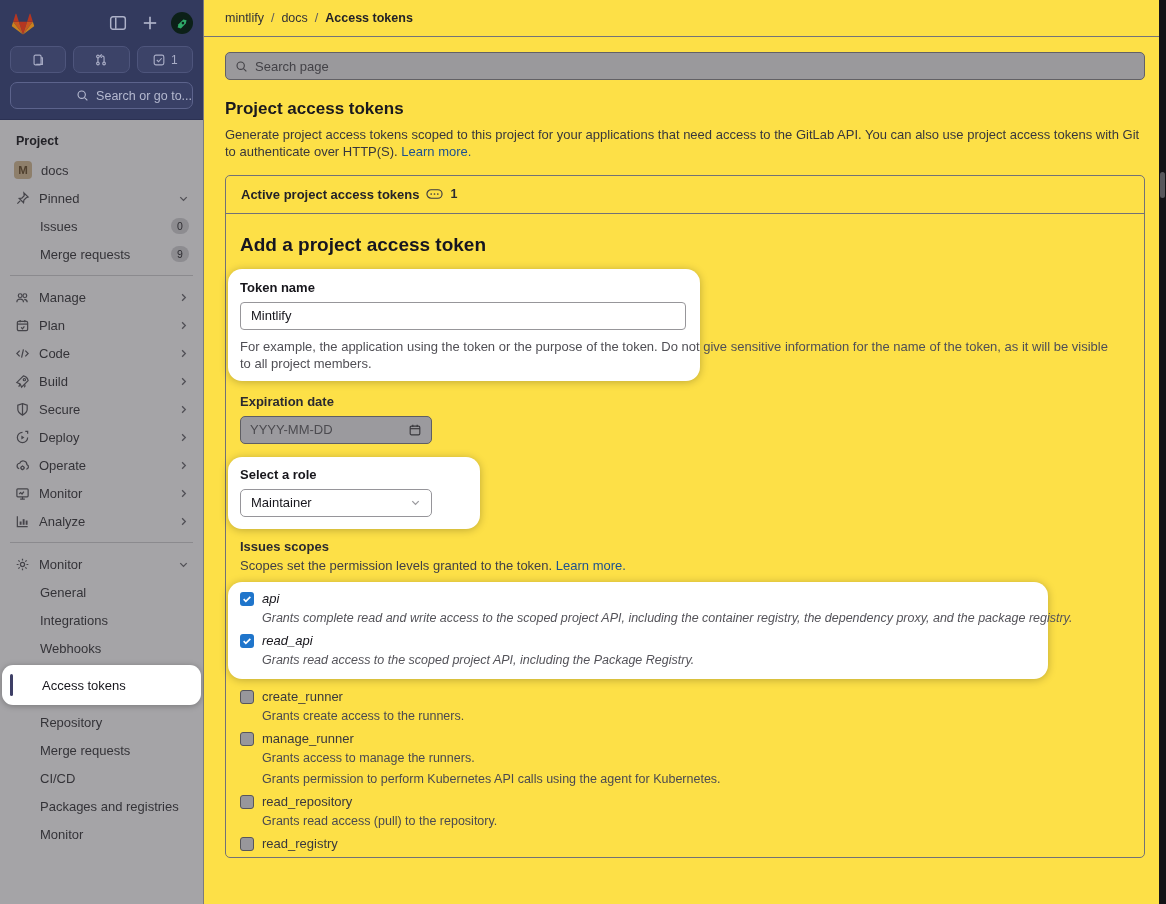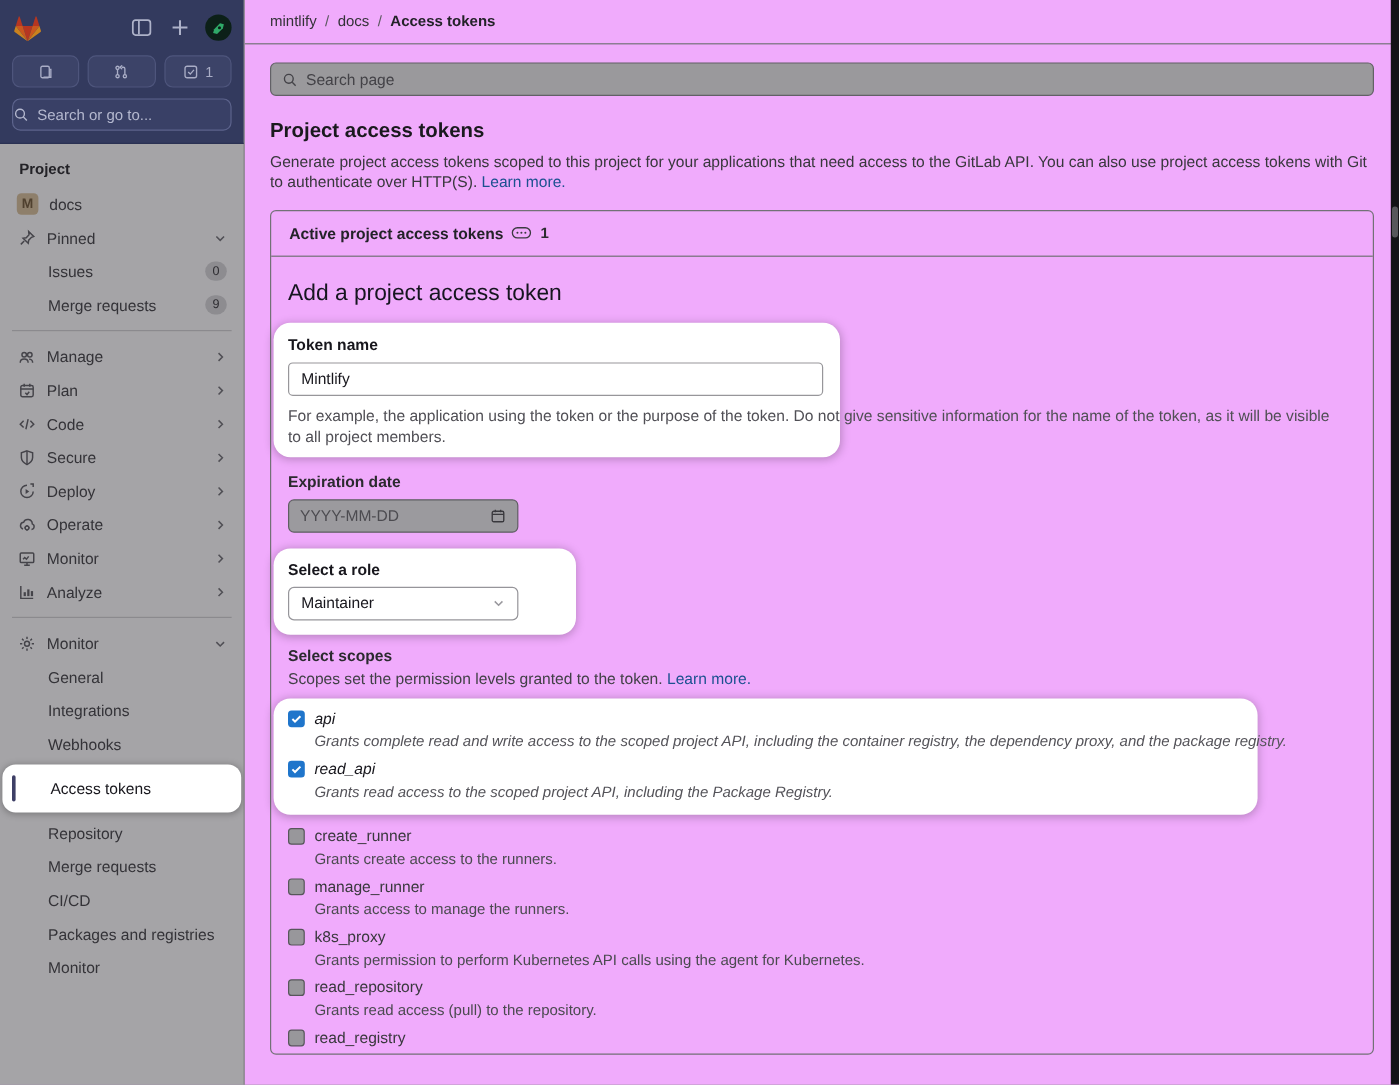--- a/index.html
+++ b/index.html
@@ -12,59 +12,59 @@
   .sb-header { background:#333a5e; padding:8px 10px 10px; border-bottom:1px solid #2b3153; }
   .sb-toprow { display:flex; align-items:center; height:30px; }
   .sb-toprow .grow { flex:1; }
   .tanuki { width:26px; height:25px; filter:brightness(.8); }
   .hdr-ic { width:18px; height:18px; color:#aeb2c9; margin-left:14px; }
   .avatar { width:22px; height:22px; border-radius:50%; background:#0c2018; margin-left:12px; display:flex; align-items:center; justify-content:center; }
   .avatar svg { width:13px; height:13px; }
   .sb-btnrow { display:flex; gap:7px; margin-top:8px; }
   .sb-btn { flex:1; height:27px; background:#3c4368; border:1px solid #4e557c; border-radius:7px; display:flex; align-items:center; justify-content:center; gap:5px; color:#a9adc6; font-size:12px; }
   .sb-btn svg { width:14px; height:14px; }
-  .sb-search { margin-top:9px; height:27px; background:#394066; border:1px solid #5c638c; border-radius:7px; display:flex; align-items:center; justify-content:flex-start; gap:7px; color:#b4b8cf; font-size:12.5px; }
+  .sb-search { margin-top:9px; height:27px; background:#394066; border:1px solid #5c638c; border-radius:7px; display:flex; align-items:center; justify-content:flex-end; gap:7px; color:#b4b8cf; font-size:12.5px; }
   .sb-search svg { width:13px; height:13px; }
 
   .sb-body { flex:1; overflow:hidden; padding-top:4px; }
   .sb-section { font-size:12.5px; font-weight:bold; color:#232227; padding:10px 16px 8px; }
   .sb-item { display:flex; align-items:center; height:28px; padding:0 14px; gap:9px; font-size:13px; color:#343338; }
   .sb-item .nav-ic { width:16px; height:16px; color:#45444a; flex:none; display:flex; align-items:center; justify-content:center; }
   .sb-item .nav-ic svg { width:15px; height:15px; }
   .proj-avatar { width:18px; height:18px; border-radius:4px; background:#8e7f6b; color:#50412f; font-size:11.5px; font-weight:bold; display:flex; align-items:center; justify-content:center; flex:none; }
   .sb-badge { margin-left:auto; background:#8d8c90; border-radius:9px; min-width:18px; height:16px; font-size:10.5px; color:#2e2d32; display:flex; align-items:center; justify-content:center; padding:0 5px; }
   .sb-chev { margin-left:auto; color:#504f55; display:flex; }
   .sb-chev svg { width:11px; height:11px; }
   .sb-sub { padding-left:40px; }
   .sb-div { border-top:1px solid #8b8a8e; margin:7px 10px; }
 
   .sb-spot { background:#fff; border-radius:11px; margin:3px 2px; padding:6px 0; box-shadow:0 1px 6px rgba(0,0,0,.28); position:relative; }
   .sb-spot .sb-item { color:#17161c; position:relative; }
   .sb-spot .sb-item::before { content:""; position:absolute; left:8px; top:3px; bottom:3px; width:3px; border-radius:2px; background:#3e3f66; }
 
   
-  .main { flex:1; display:flex; flex-direction:column; background:#f0abfc; }
+  .main { flex:1; display:flex; flex-direction:column; background:#fde047; }
   .crumbbar { height:37px; border-bottom:1px solid #747378; display:flex; align-items:center; padding:0 21px; font-size:12.5px; color:#333237; gap:7px; }
   .crumb-sep { color:#5a595f; }
   .crumb-last { font-weight:bold; color:#232228; }
 
   .content { flex:1; padding:15px 21px 0; overflow:hidden; }
   .page-search { width:100%; height:28px; background:#9a999c; border:1px solid #626166; border-radius:5px; display:flex; align-items:center; padding:0 9px; gap:7px; color:#434247; font-size:13px; }
   .page-search svg { width:13px; height:13px; color:#434247; }
   h1 { font-size:17px; font-weight:bold; color:#1a191e; margin:19px 0 7px; }
   .desc { font-size:13px; line-height:1.33; color:#38373c; max-width:918px; }
   a.lnk { color:#1c5190; text-decoration:none; }
 
   .panel { margin-top:14px; border:1px solid #727176; border-radius:5px; }
   .panel-head { display:flex; align-items:center; gap:7px; padding:11px 15px; border-bottom:1px solid #727176; font-size:13px; font-weight:bold; color:#232228;text-align:right; }
   .tok-pill { display:flex; align-items:center; color:#3b3a40; }
   .tok-pill svg { width:17px; height:12px; }
   .panel-count { font-weight:bold; color:#2c2b30; font-size:12.5px; }
   .panel-body { padding:13px 14px 0; }
-  h2 { font-size:19px; font-weight:normal; color:#161520; margin:7px 0 13px; }
+  h2 { font-size:19px; font-weight:bold; color:#161520; margin:7px 0 13px; }
 
   .flabel { font-size:13px; font-weight:bold; color:#2b2a2f; margin-bottom:7px; }
   .spot { background:#fff; border-radius:14px; box-shadow:0 1px 8px rgba(0,0,0,.25); }
   .spot .flabel { color:#17161c; }
 
   .spot-token { width:472px; padding:11px 12px 8px; margin-left:-12px; margin-bottom:6px; }
   .inp { height:28px; border-radius:4px; font-size:13px; }
   .inp-token { width:446px; background:#fff; border:1px solid #97969a; color:#17161c; padding:0 10px; }
   .help { font-size:13px; line-height:1.35; color:#504f55; margin-top:8px; width:868px; }
 
@@ -236,20 +236,34 @@
         <span>Code</span>
         <span class="sb-chev">
             <svg viewBox="0 0 12 12" fill="none" stroke="currentColor" stroke-width="1.4">
               <path d="m4.5 2.5 3.5 3.5-3.5 3.5"></path>
             </svg>
           </span>
       </div>
       <div class="sb-item">
         <span class="nav-ic">
             <svg viewBox="0 0 16 16" fill="none" stroke="currentColor" stroke-width="1.3">
+              <path d="M9 2c2.5.5 4.5 2.5 5 5l-7 7-1.5-3.5L2 9zM5.5 10.5 4 13.5M10.5 11.5c.5 1 .2 2-.8 2.7"></path>
+              <circle cx="10" cy="6" r="1.2"></circle>
+            </svg>
+          </span>
+        <span>Build</span>
+        <span class="sb-chev">
+            <svg viewBox="0 0 12 12" fill="none" stroke="currentColor" stroke-width="1.4">
+              <path d="m4.5 2.5 3.5 3.5-3.5 3.5"></path>
+            </svg>
+          </span>
+      </div>
+      <div class="sb-item">
+        <span class="nav-ic">
+            <svg viewBox="0 0 16 16" fill="none" stroke="currentColor" stroke-width="1.3">
               <path d="M8 1.8 13 3.5v4.3c0 3.2-2.4 4.9-5 6.2-2.6-1.3-5-3-5-6.2V3.5z"></path>
               <line x1="8" y1="2" x2="8" y2="14"></line>
             </svg>
           </span>
         <span>Secure</span>
         <span class="sb-chev">
             <svg viewBox="0 0 12 12" fill="none" stroke="currentColor" stroke-width="1.4">
               <path d="m4.5 2.5 3.5 3.5-3.5 3.5"></path>
             </svg>
           </span>
@@ -432,21 +446,21 @@
             <div class="flabel">Select a role</div>
             <div class="select">
               <span class="sel-txt">Maintainer</span>
               <svg viewBox="0 0 12 12" fill="none" stroke="currentColor" stroke-width="1.4">
                   <path d="m2.5 4.5 3.5 3.5 3.5-3.5"></path>
                 </svg>
             </div>
           </div>
 
           <div class="fgroup" style="margin-top:10px">
-            <div class="flabel" style="margin-bottom:4px">Select scopes</div>
+            <div class="flabel" style="margin-bottom:4px">Issues scopes</div>
             <div class="scopes-desc">
               <span>Scopes set the permission levels granted to the token.</span>
               <a class="lnk" href="#">Learn more.</a>
             </div>
 
             <div class="spot spot-scopes">
               <div class="scope">
                 <div class="scope-row">
                   <span class="cbx cbx-on">
                       <svg viewBox="0 0 12 12" fill="none" stroke="currentColor" stroke-width="2">
@@ -479,24 +493,20 @@
                 <div class="scope-help">Grants create access to the runners.</div>
               </div>
               <div class="scope">
                 <div class="scope-row">
                   <span class="cbx cbx-off"></span>
                   <span class="scope-name">manage_runner</span>
                 </div>
                 <div class="scope-help">Grants access to manage the runners.</div>
               </div>
               <div class="scope">
-                <div class="scope-row">
-                  <span class="cbx cbx-off"></span>
-                  <span class="scope-name">k8s_proxy</span>
-                </div>
                 <div class="scope-help">Grants permission to perform Kubernetes API calls using the agent for Kubernetes.</div>
               </div>
               <div class="scope">
                 <div class="scope-row">
                   <span class="cbx cbx-off"></span>
                   <span class="scope-name">read_repository</span>
                 </div>
                 <div class="scope-help">Grants read access (pull) to the repository.</div>
               </div>
               <div class="scope">

